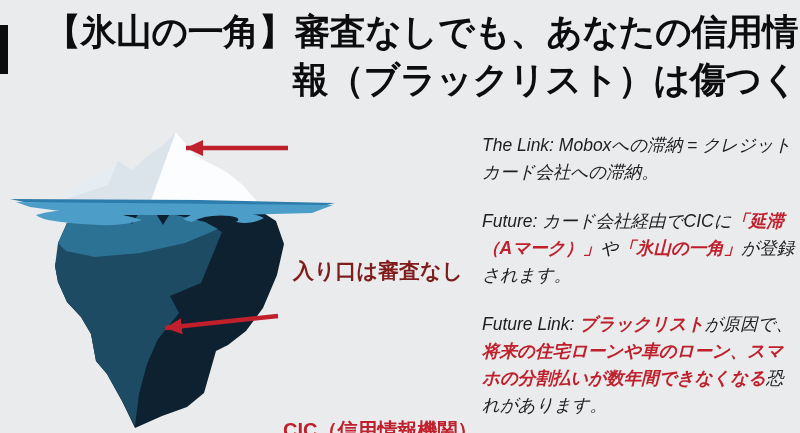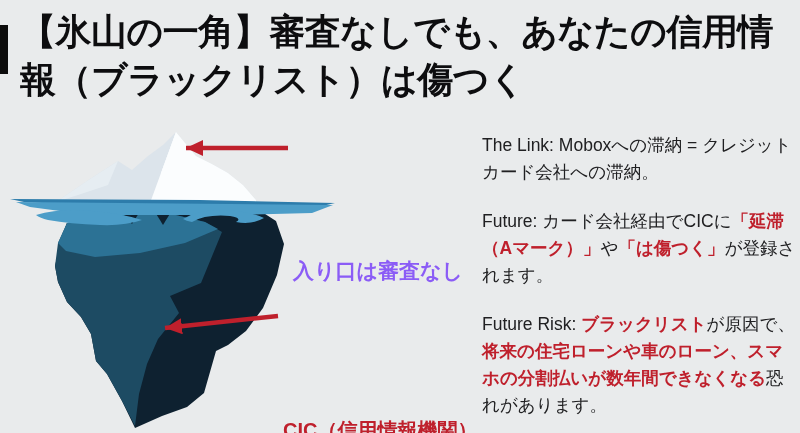--- a/index.html
+++ b/index.html
@@ -13,38 +13,38 @@
   body{
     font-family:"Liberation Sans","DejaVu Sans",sans-serif;
     background:var(--background);
     position:relative;
   }
   .stage{position:absolute;inset:0;}
   .edge-mark{position:absolute;left:0;top:25px;width:8px;height:49px;background:#0c0c0c;}
   .title{
     position:absolute;left:20px;top:8px;width:778px;
     font-size:36px;line-height:48px;font-weight:900;
-    color:var(--title-text);letter-spacing:-0.5px;
+    color:var(--title-text);letter-spacing:-0.5px;text-align:right;
   }
   .diagram{position:absolute;left:0;top:123px;width:480px;height:310px;}
   .diagram svg{position:absolute;left:0;top:0;}
   .label-top{
     position:absolute;left:293px;top:134px;
-    font-size:21px;font-weight:800;color:#8b5cf6;white-space:nowrap;
+    font-size:21px;font-weight:800;color:#7f1d1d;white-space:nowrap;
   }
   .label-bottom{
     position:absolute;left:283px;top:293px;
     font-size:20px;line-height:29px;font-weight:800;
     color:var(--accent-red);white-space:nowrap;
   }
   .panel{
     position:absolute;left:482px;top:132px;width:316px;
     font-size:17.5px;line-height:27px;color:var(--body-text);
   }
-  .panel p{margin-bottom:22px;}
+  .panel p{margin-bottom:22px;font-style:italic;}
   .seg-red{color:var(--accent-red);font-weight:700;}
 </style>
 </head>
 <body>
 
 <div class="stage">
 
   <div class="edge-mark"></div>
 
   <h1 class="title">【氷山の一角】審査なしでも、あなたの信用情報（ブラックリスト）は傷つく</h1>
@@ -80,17 +80,17 @@
     <div class="label-top">入り口は審査なし</div>
 
     <div class="label-bottom">
       <span>CIC（信用情報機関）</span><br>
       
     </div>
   </div>
 
   <div class="panel">
     <p><span>The Link: Moboxへの滞納 = クレジットカード会社への滞納。</span></p>
-    <p><span>Future: カード会社経由でCICに</span><span class="seg-red">「延滞（Aマーク）」</span><span>や</span><span class="seg-red">「は傷つく」</span><span>が登録されます。</span></p>
-    <p><span>Future Risk: </span><span class="seg-red">ブラックリスト</span><span>が原因で、</span><span class="seg-red">将来の住宅ローンや車のローン、スマホの分割払いが数年間できなくなる</span><span>恐れがあります。</span></p>
+    <p><span>Future: カード会社経由でCICに</span><span class="seg-red">「延滞（Aマーク）」</span><span>や</span><span class="seg-red">「氷山の一角」</span><span>が登録されます。</span></p>
+    <p><span>Future Link: </span><span class="seg-red">ブラックリスト</span><span>が原因で、</span><span class="seg-red">将来の住宅ローンや車のローン、スマホの分割払いが数年間できなくなる</span><span>恐れがあります。</span></p>
   </div>
 
 </div>
 
 </body></html>

